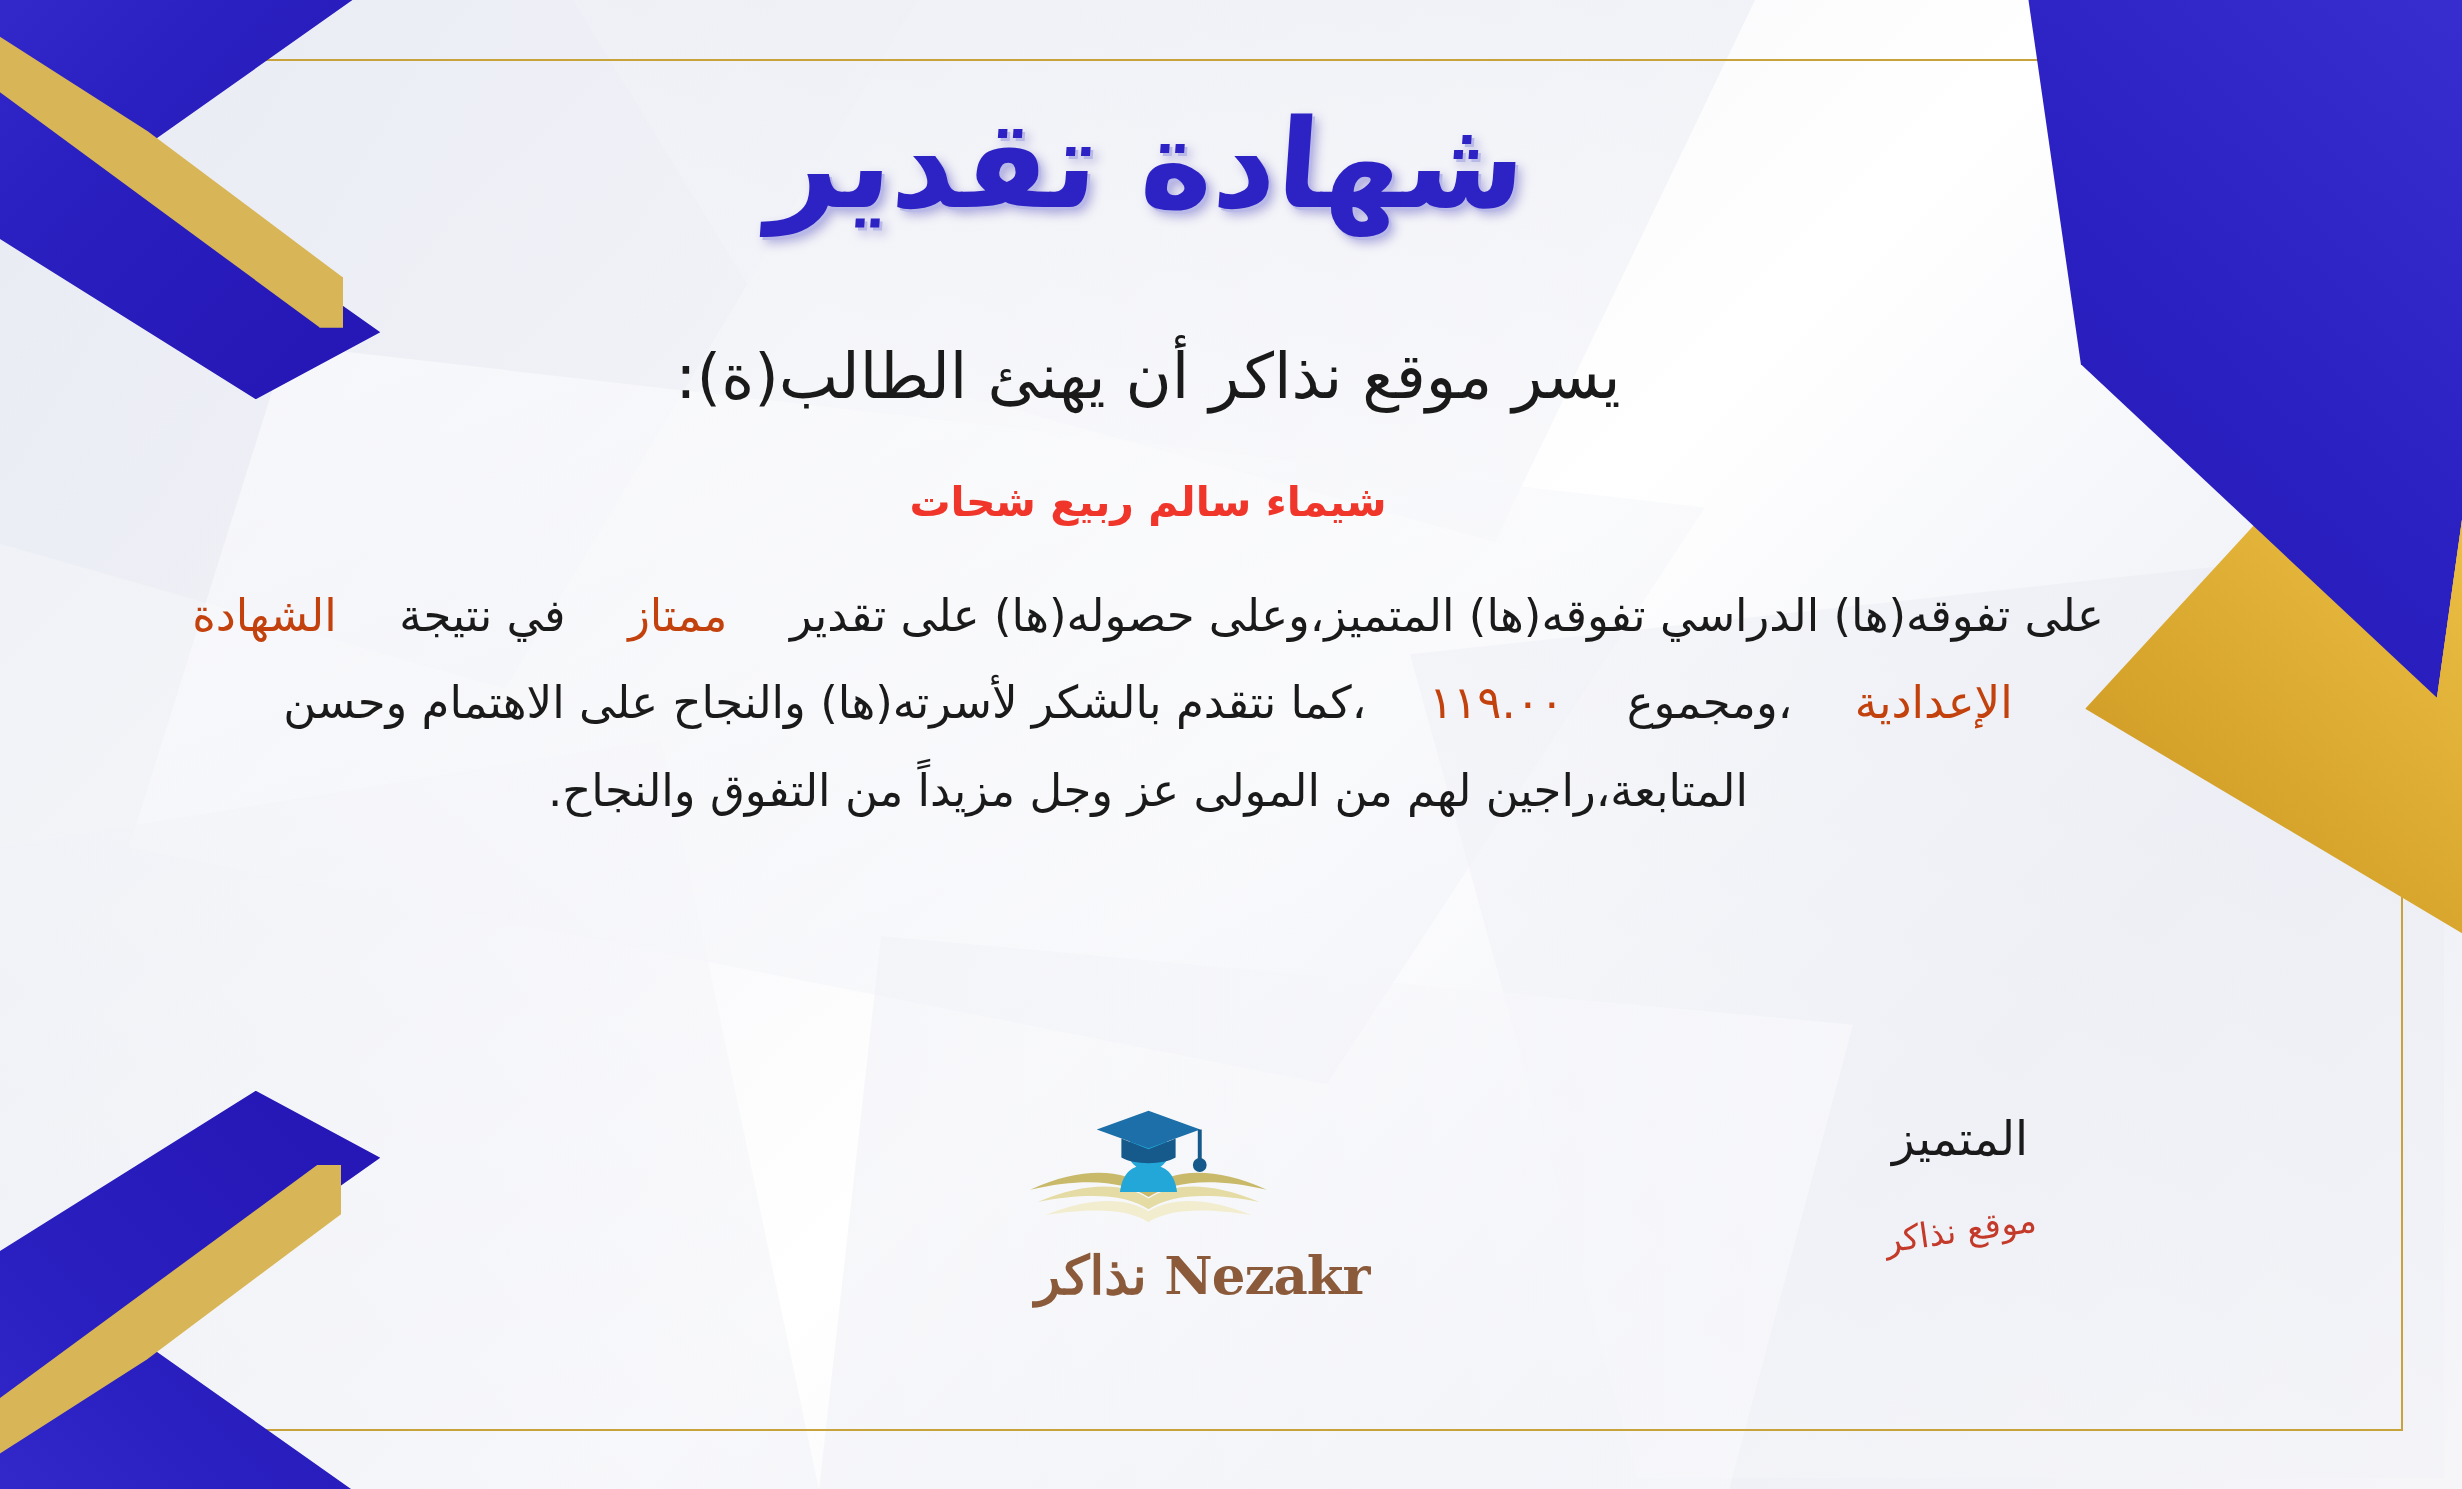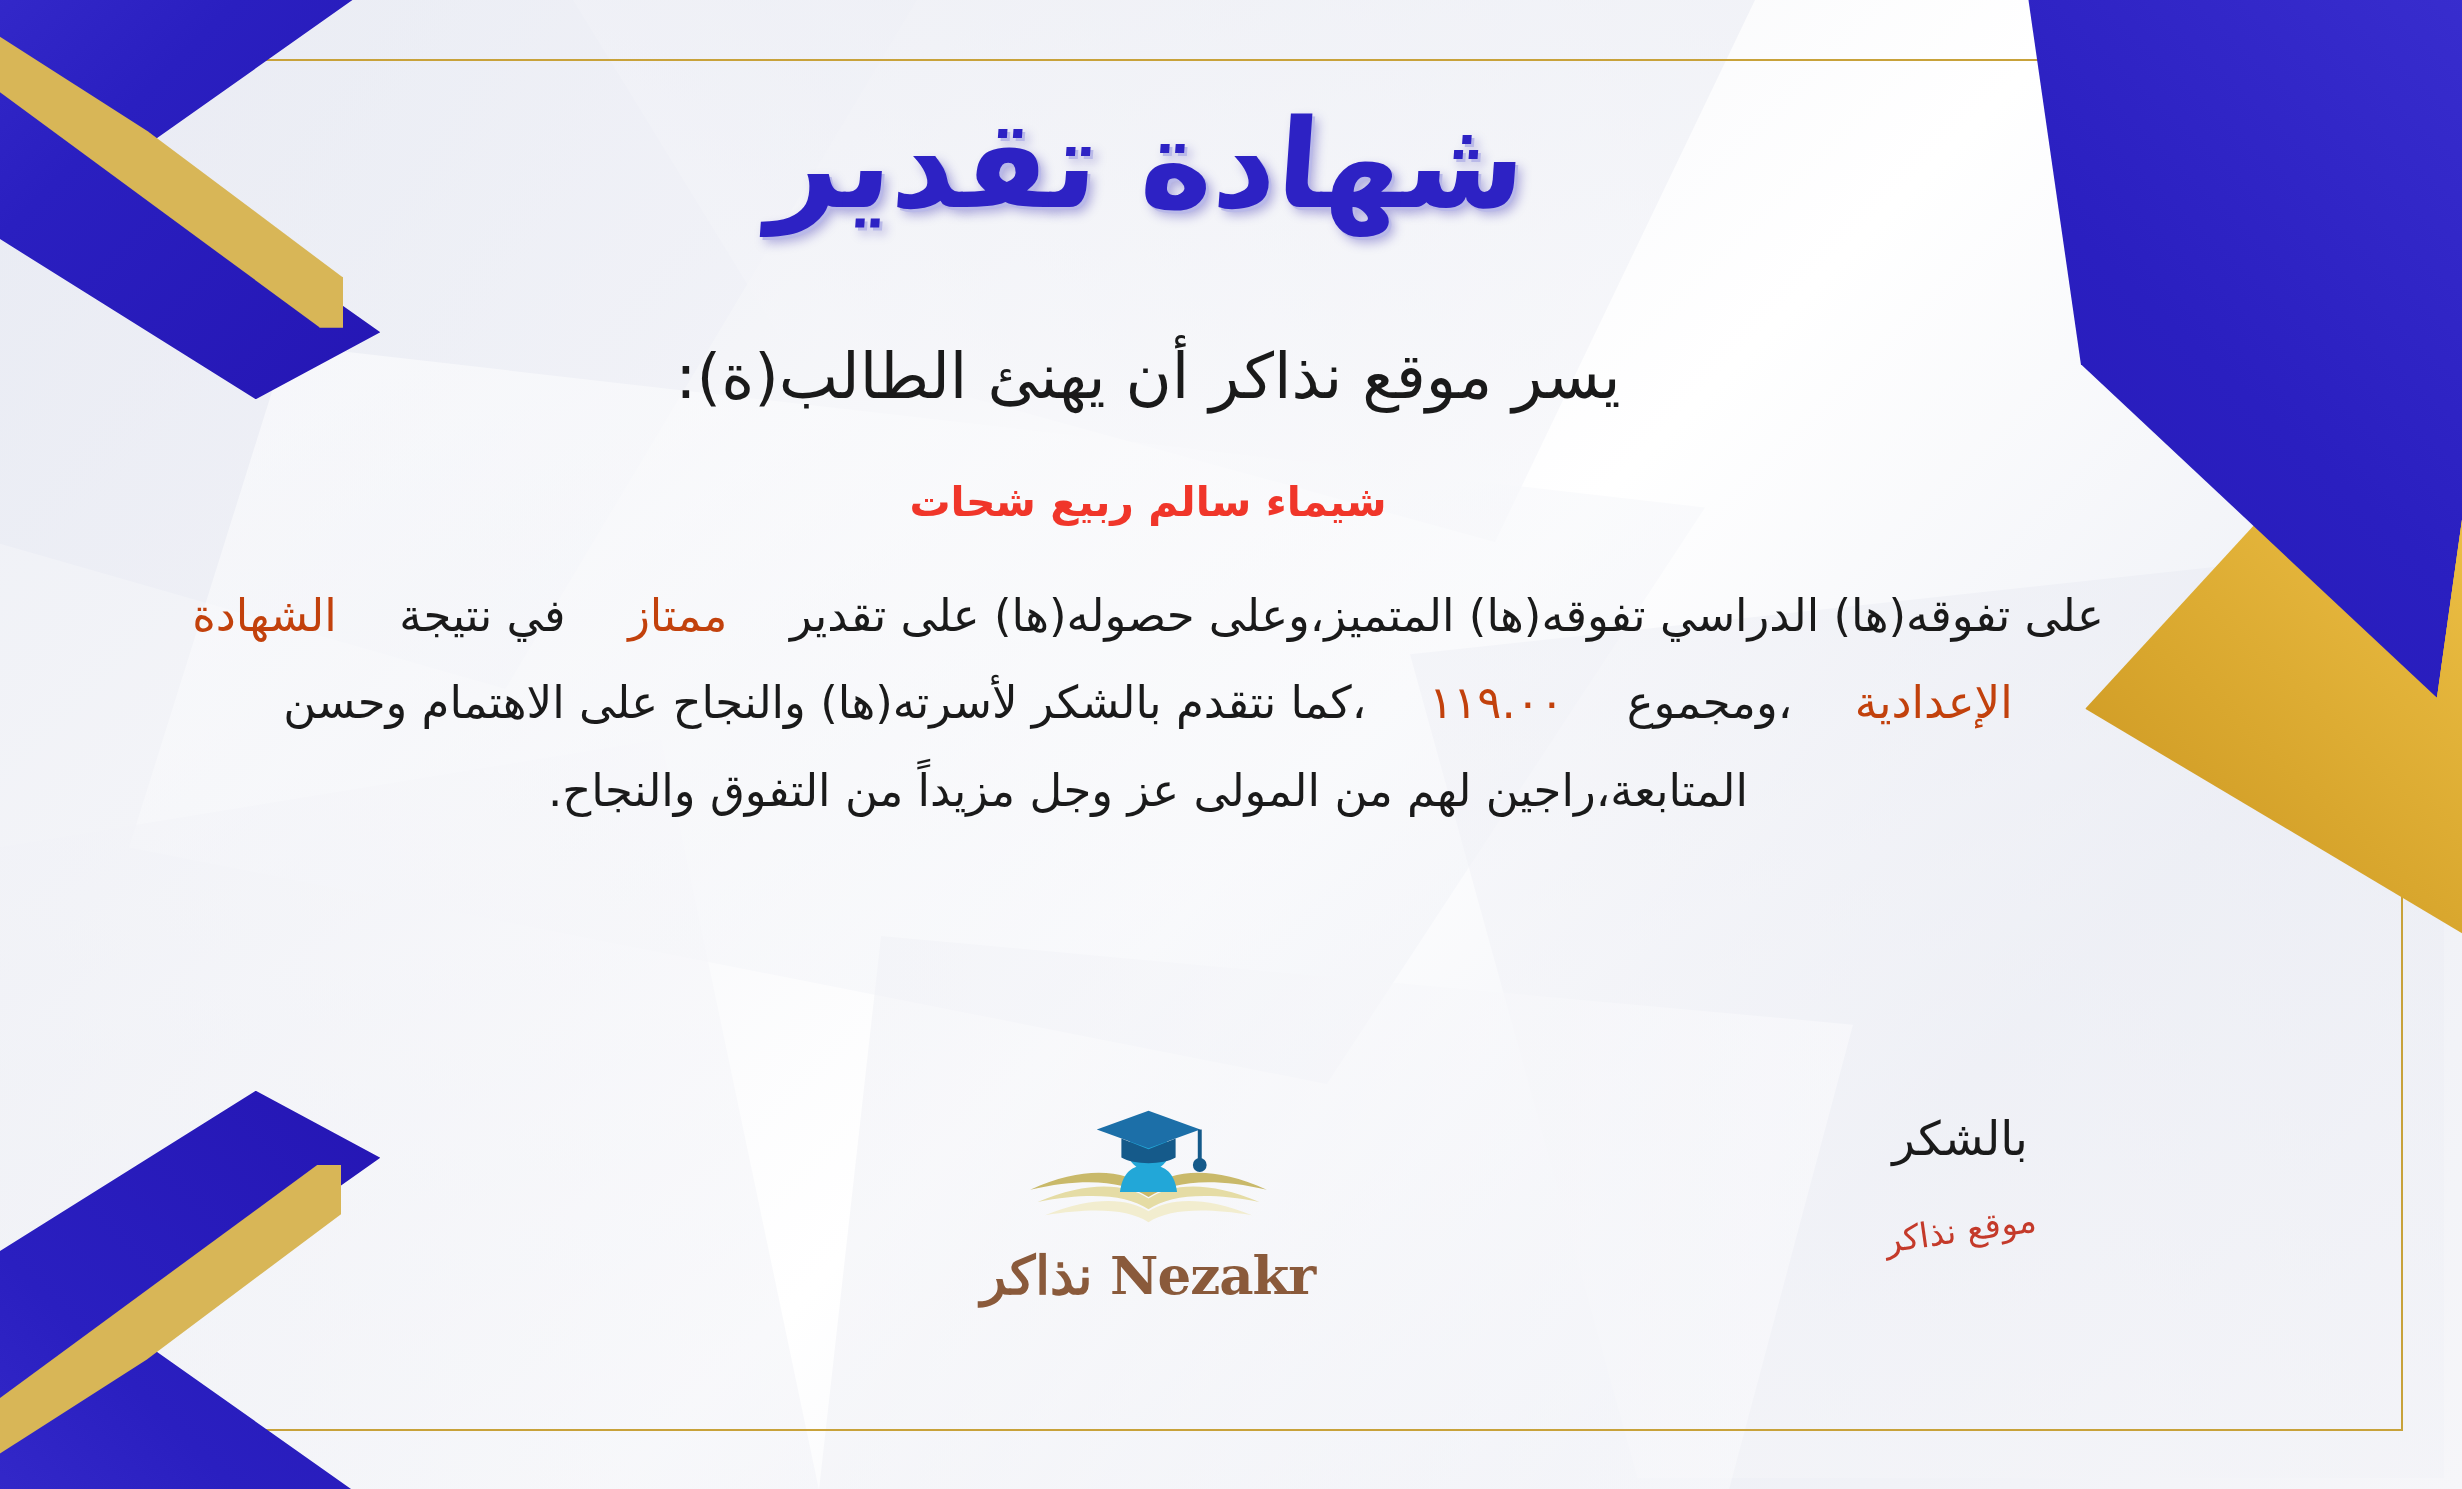--- a/index.html
+++ b/index.html
@@ -222,20 +222,21 @@
     width: 443px;
     text-align: center;
   }
   .logo-wordmark {
     margin-top: 3px;
     font-size: 53px;
     font-weight: 700;
     color: #8a5a3b;
     letter-spacing: -1px;
     font-family: "DejaVu Serif", "Liberation Serif", serif;
+    text-align: right;
   }
 </style>
 </head>
 <body>
 
 <div class="certificate">
 
   <div class="bg-base"></div>
   <div class="facet f1"></div>
   <div class="facet f2"></div>
@@ -278,21 +279,21 @@
         <span class="sp"></span>
         <span>،كما نتقدم بالشكر لأسرته(ها) والنجاح على الاهتمام وحسن المتابعة،راجين لهم من المولى عز وجل مزيداً من التفوق والنجاح.</span>
       </div>
 
     </div>
   </div>
 
   <div class="footer">
 
     <div class="signature-area">
-      <div class="signature-label">بالشكر</div>
+      <div class="signature-label">المتميز</div>
       <div class="signature-script">موقع نذاكر</div>
     </div>
 
     <div class="logo-area">
       <svg width="276" height="148" viewBox="0 0 560 300">
 
         <path d="M40 200 C150 150 230 160 280 195 C330 160 410 150 520 200
                  C410 175 330 182 280 215 C230 182 150 175 40 200 Z" fill="#c9b96a"></path>
         <path d="M55 225 C160 180 235 188 280 218 C325 188 400 180 505 225
                  C400 205 325 210 280 240 C235 210 160 205 55 225 Z" fill="#e5dca5"></path>

